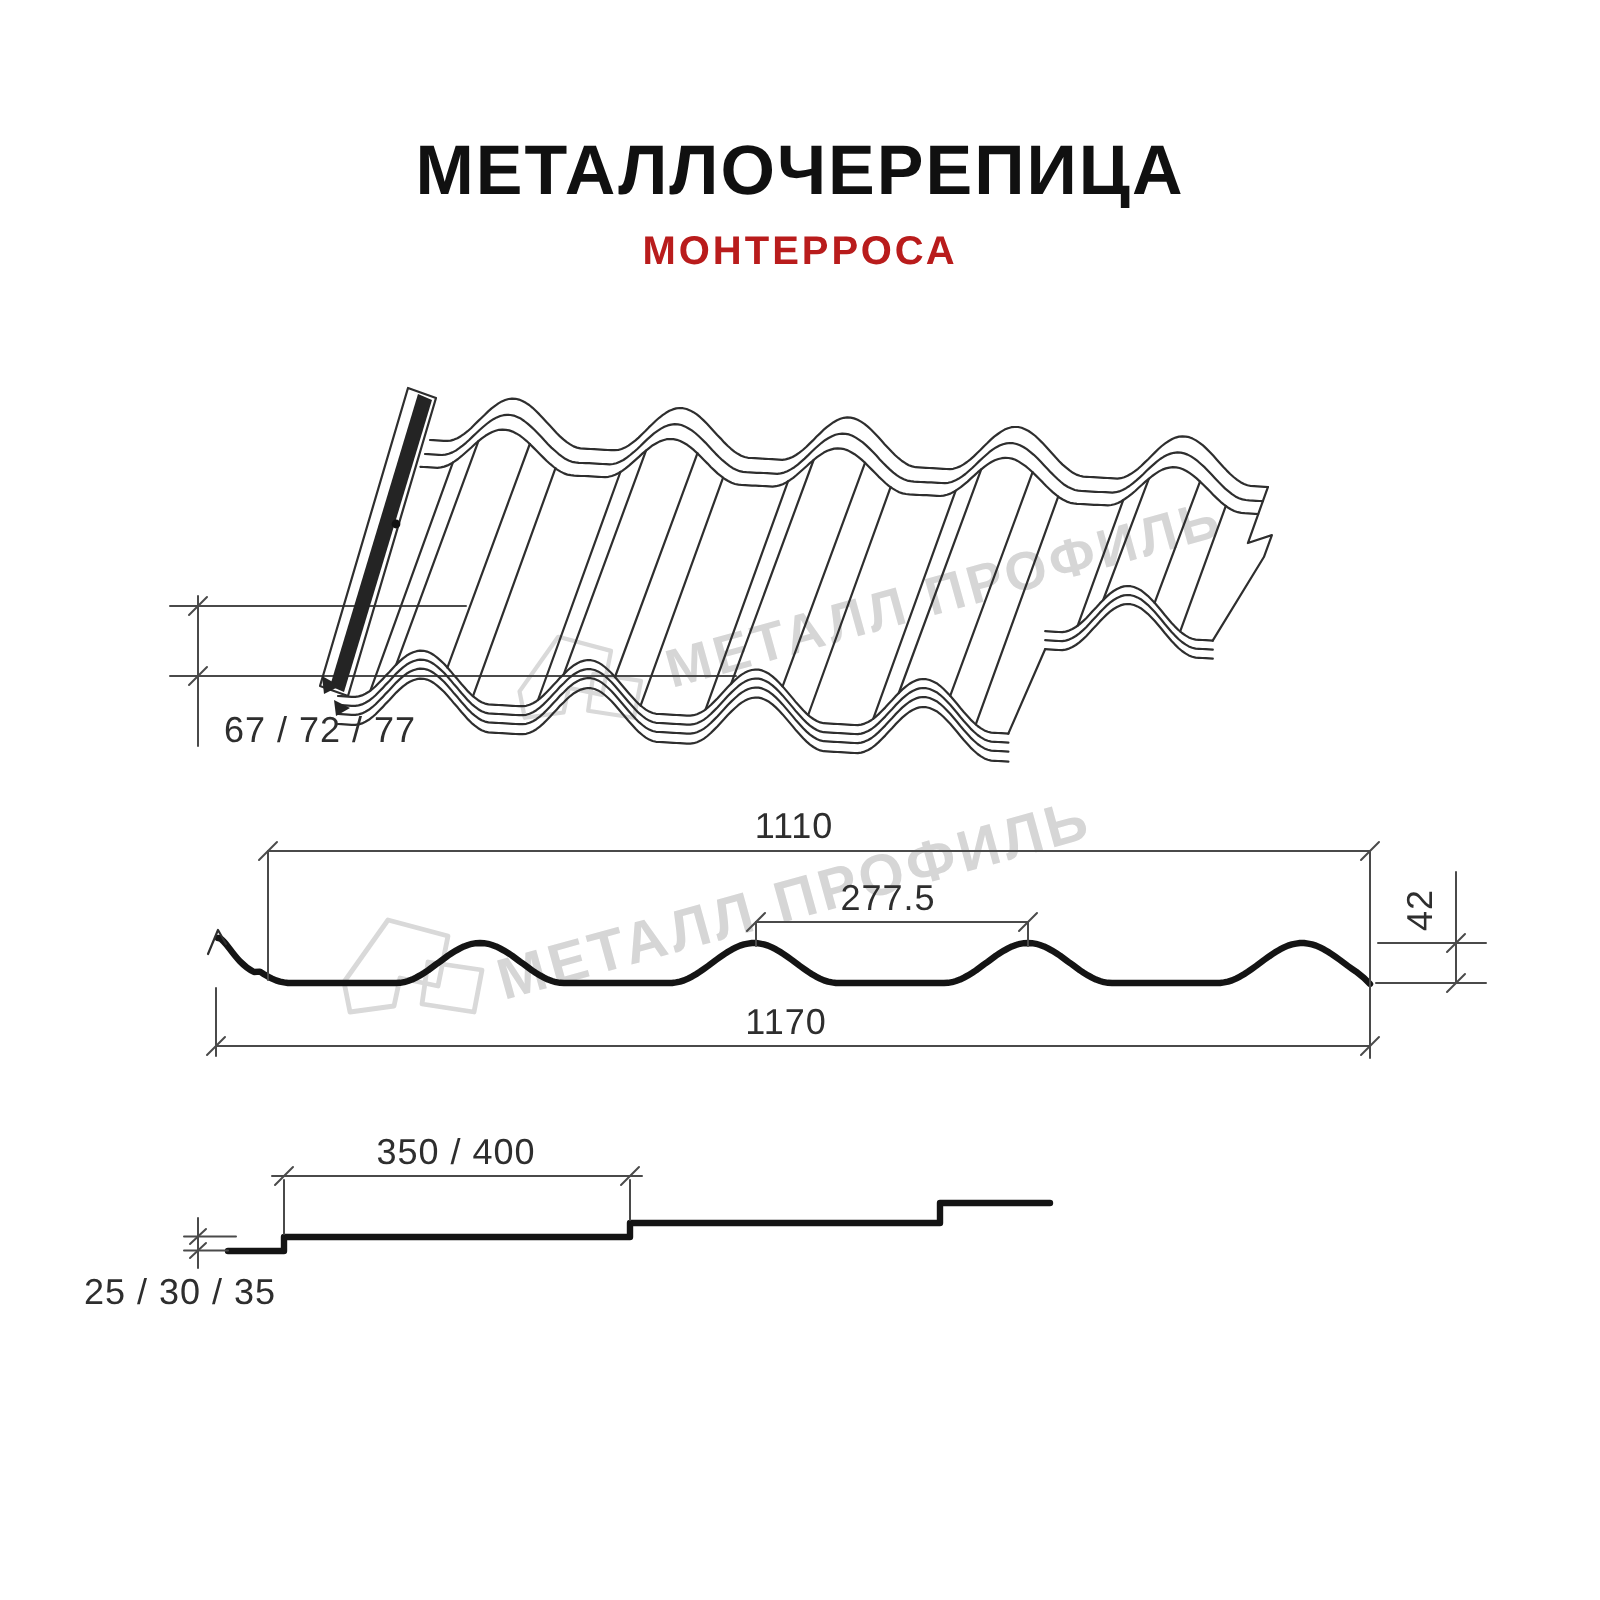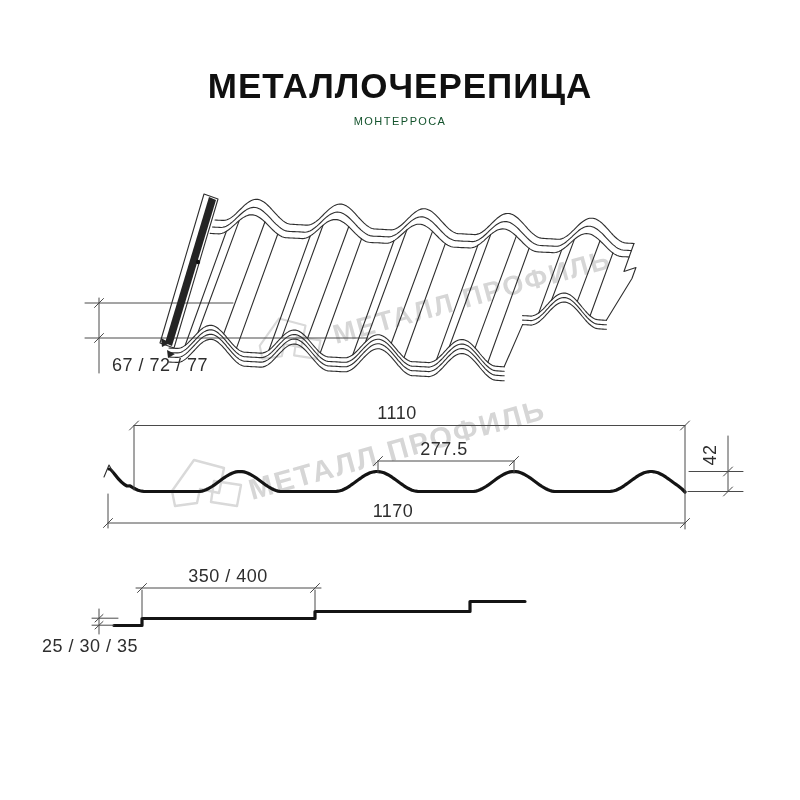--- a/index.html
+++ b/index.html
@@ -1,20 +1,20 @@
 <!DOCTYPE html>
 <html><head>
 <meta charset="utf-8">
 <style>
   html,body{margin:0;padding:0;background:#ffffff;}
   .page{position:relative;width:800px;height:718px;background:#ffffff;overflow:hidden;
         font-family:"Liberation Sans", sans-serif;}
   .hdr{position:absolute;left:0;top:66px;width:800px;text-align:center;}
   .title{font-size:35px;font-weight:800;letter-spacing:1px;color:#101010;}
-  .subtitle{margin-top:9px;font-size:11px;font-weight:400;letter-spacing:1.5px;color:#14532d;}
+  .subtitle{margin-top:9px;font-size:20px;font-weight:700;letter-spacing:1.5px;color:#b91c1c;}
   svg{position:absolute;left:0;top:0;}
   .ln{fill:none;stroke:#2e2e2e;stroke-width:1.1;stroke-linejoin:round;stroke-linecap:round;}
   .thick{fill:none;stroke:#141414;stroke-width:3.2;stroke-linejoin:round;stroke-linecap:round;}
   .dim{fill:none;stroke:#4a4a4a;stroke-width:1;stroke-linecap:round;}
   .dimtxt{font-family:"Liberation Sans",sans-serif;font-size:18px;fill:#2e2e2e;letter-spacing:.5px;}
   .wm{font-family:"Liberation Sans",sans-serif;font-weight:700;fill:#d6d6d6;letter-spacing:2px;}
   .wm1{font-size:27px;} .wm2{font-size:29px;}
   .wmlogo{fill:none;stroke:#d9d9d9;stroke-width:2.4;stroke-linejoin:round;}
   .dark{fill:#242424;stroke:none;}
 </style>

